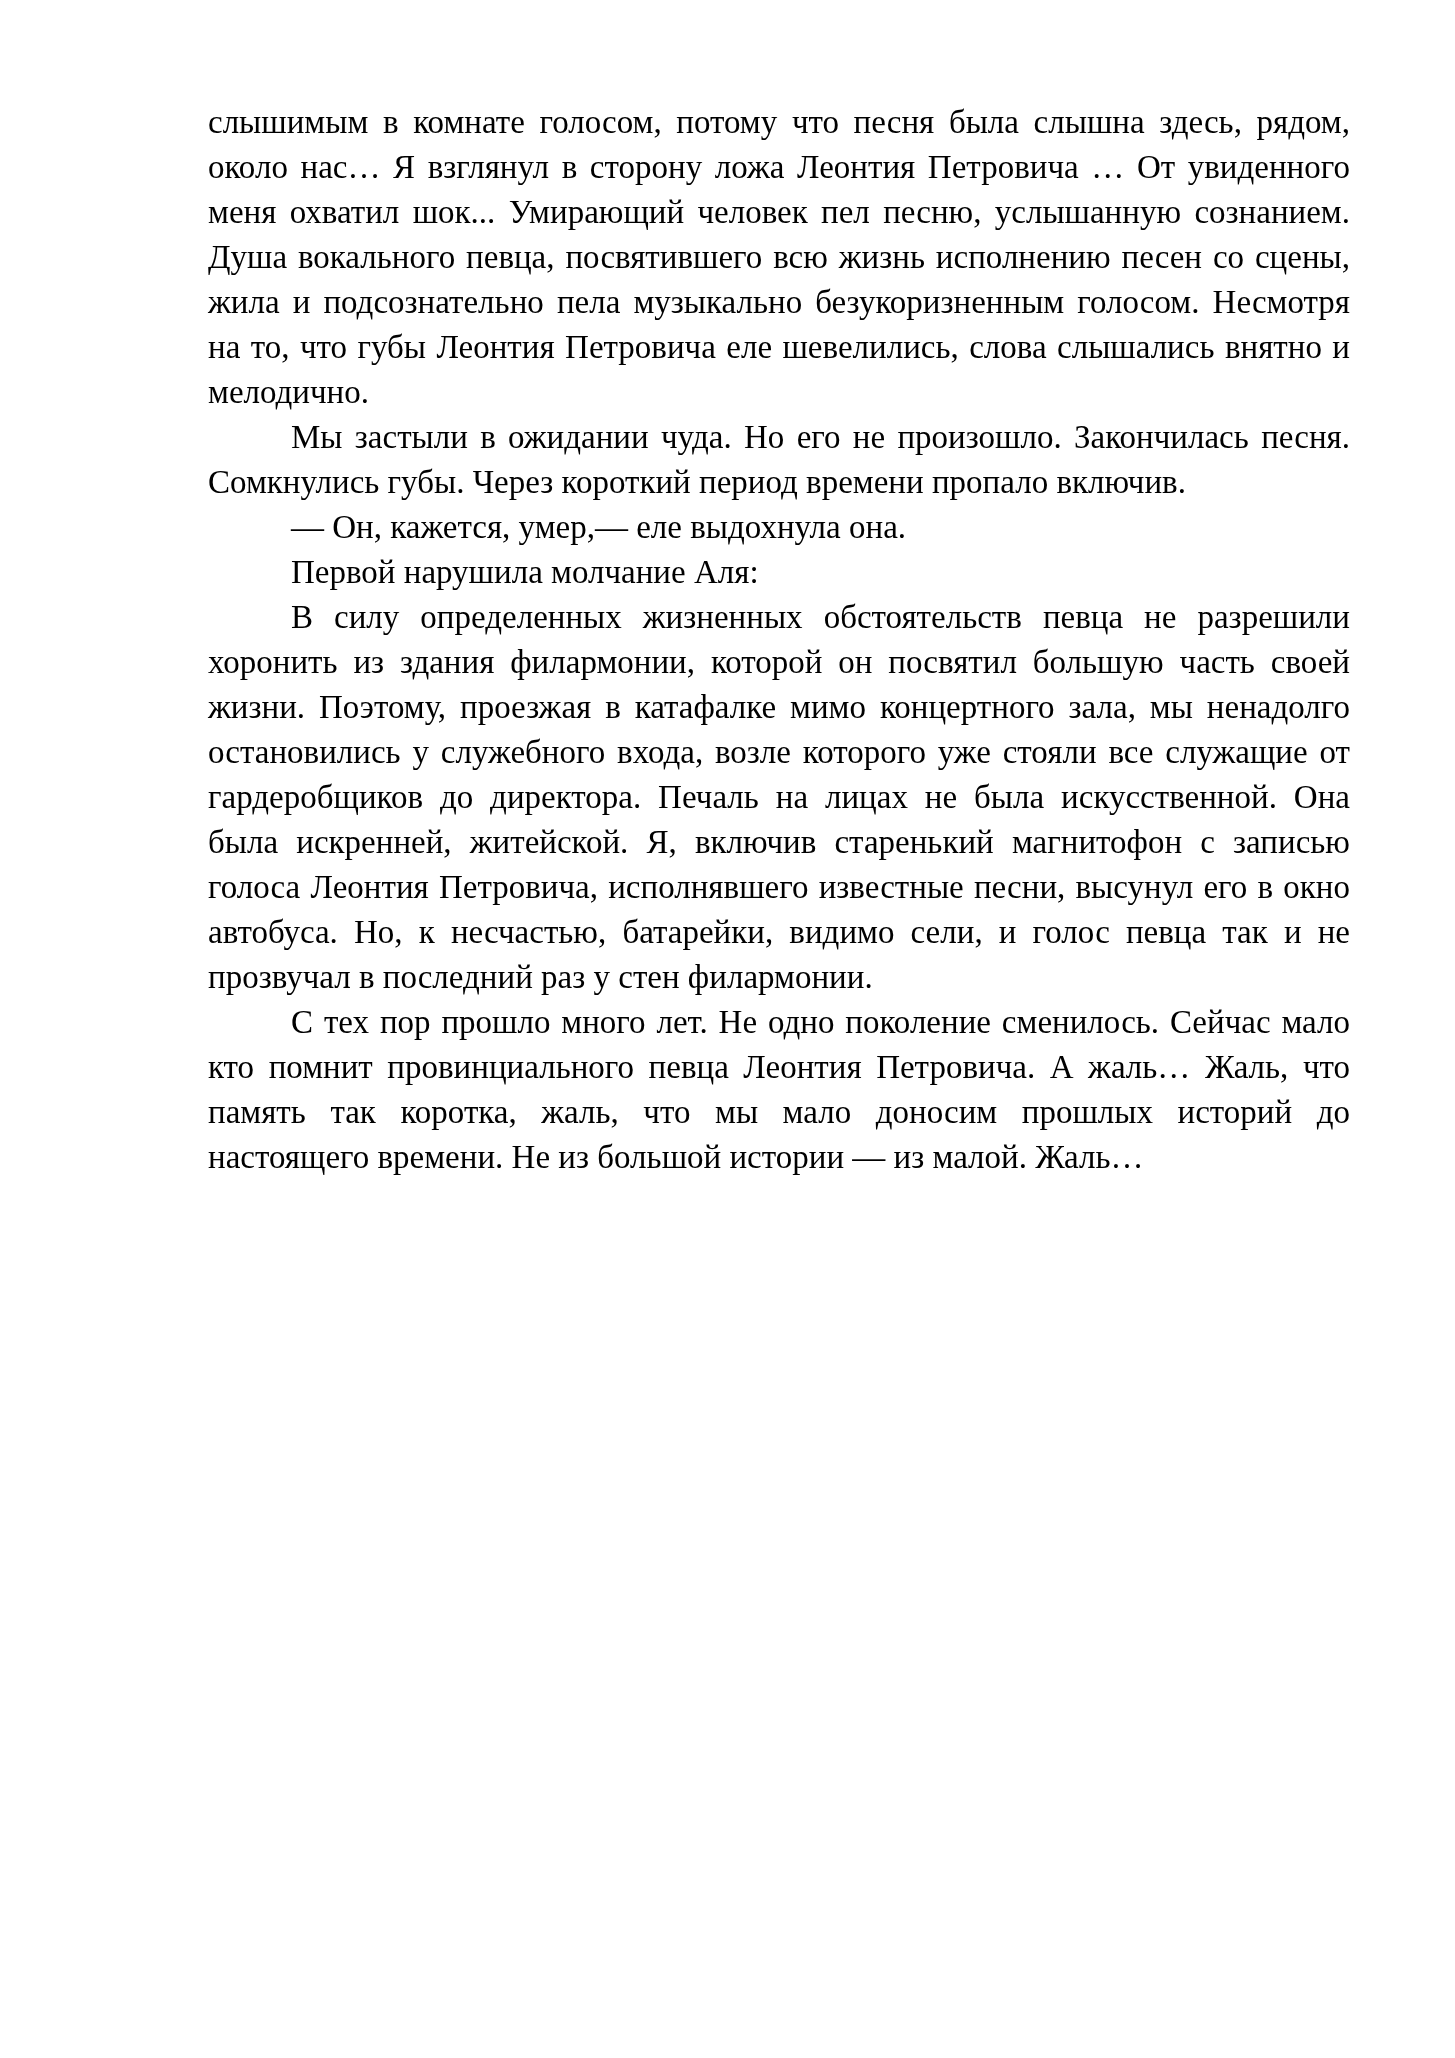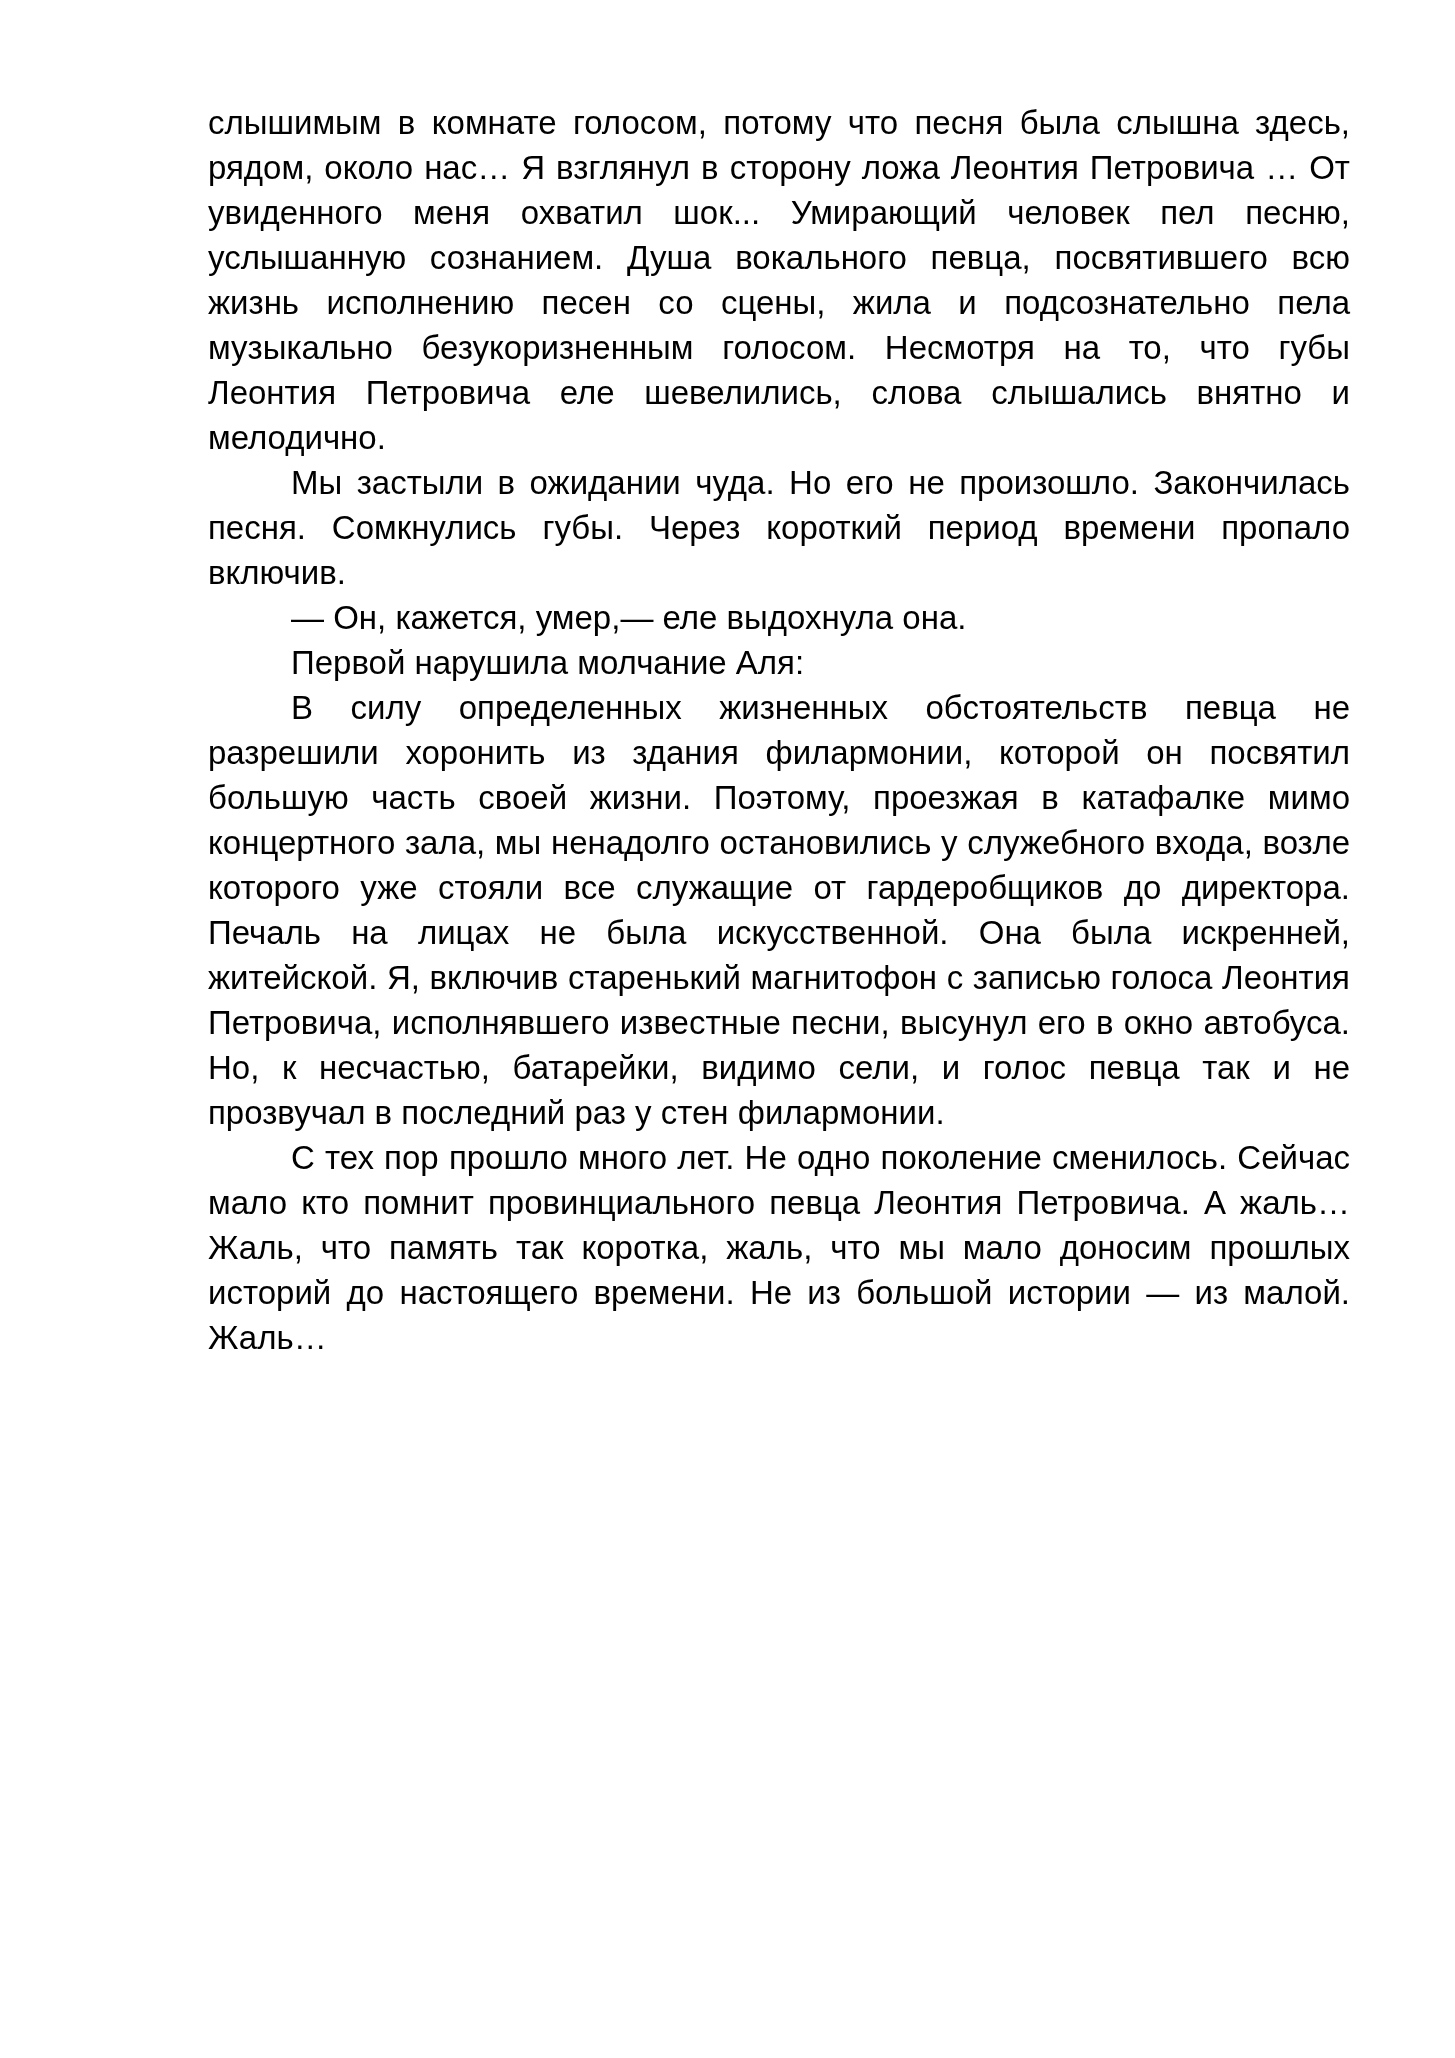--- a/index.html
+++ b/index.html
@@ -6,21 +6,21 @@
     margin: 0;
     padding: 0;
     background: #ffffff;
   }
   .page {
     position: relative;
     width: 1455px;
     height: 1675px;
     background: #ffffff;
     overflow: hidden;
-    font-family: Liberation Sans, sans-serif;
+    font-family: Liberation Serif, serif;
     color: #000000;
   }
   .text-block {
     position: absolute;
     left: 208px;
     top: 100px;
     width: 1142px;
     font-size: 33px;
     line-height: 45px;
     text-align: justify;

